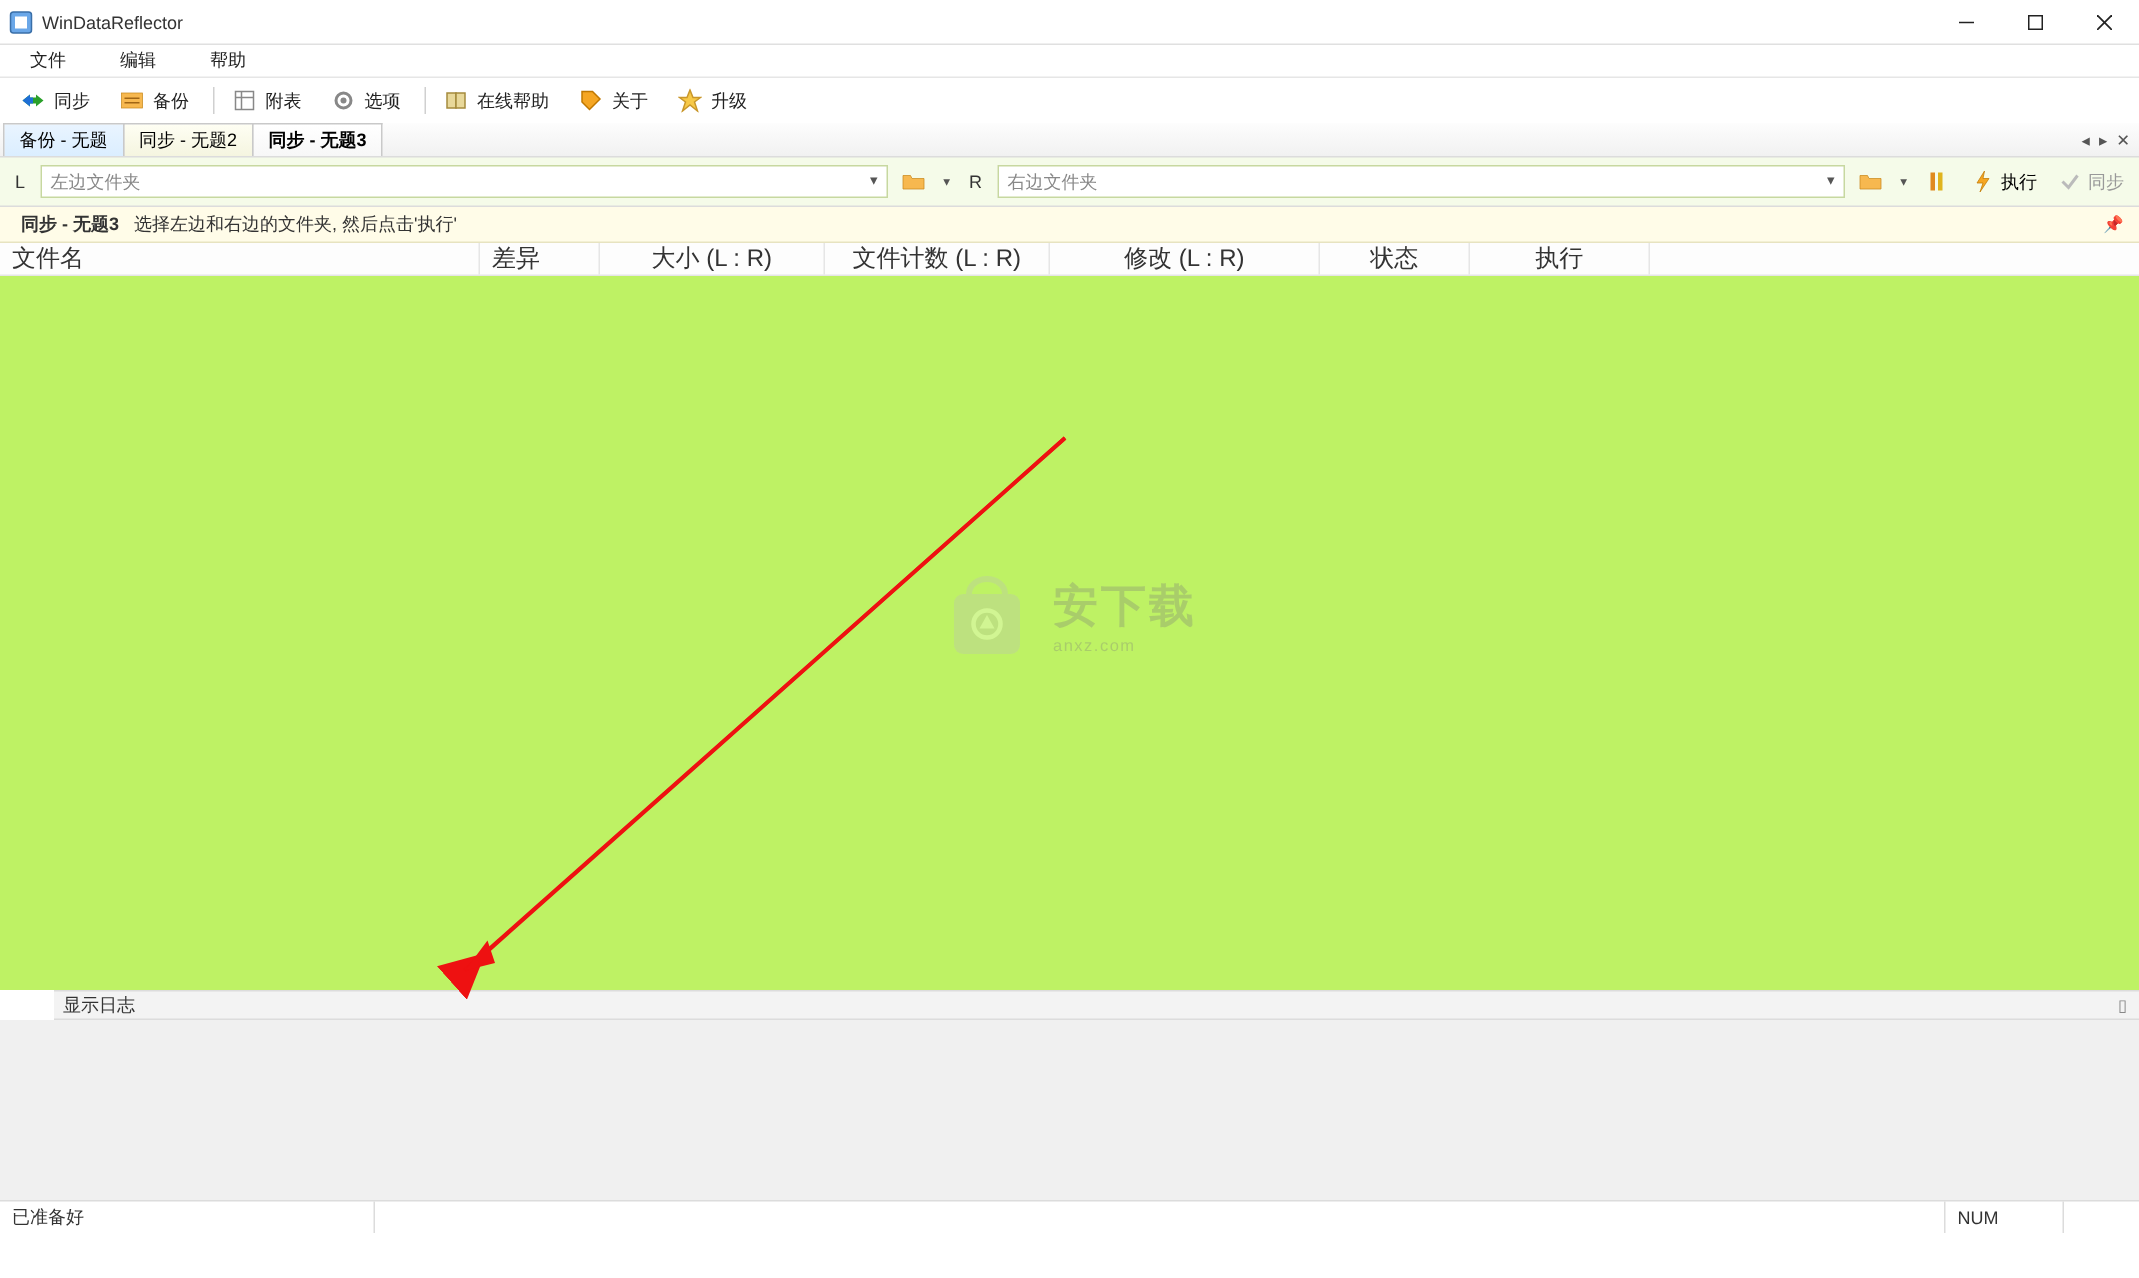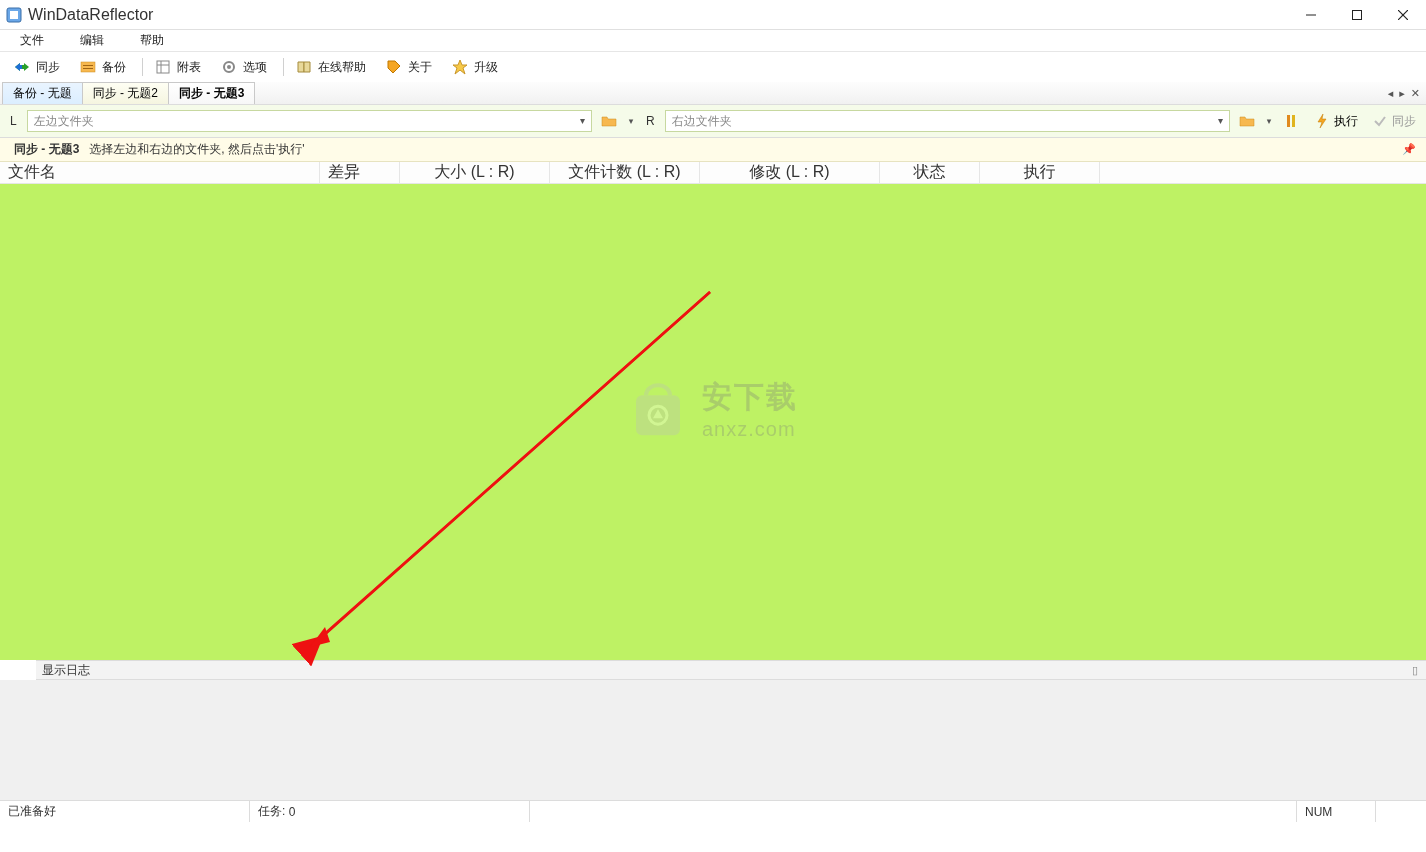--- a/index.html
+++ b/index.html
@@ -1,21 +1,21 @@
 <!DOCTYPE html>
 <html><head>
 <meta charset="utf-8">
 <style>
 * { margin: 0; padding: 0; box-sizing: border-box; font-family: "Microsoft YaHei", "Segoe UI", Tahoma, sans-serif; }
 html, body { width: 1426px; height: 852px; overflow: hidden; background: #fff; }
 
 
 .titlebar { height: 30px; background: #fff; border-bottom: 1px solid #e0e0e0; display: flex; align-items: center; padding-left: 6px; }
 .titlebar .app-icon { width: 16px; height: 16px; margin-right: 6px; }
-.titlebar .title { font-size: 16px; color: #333; flex: 1; }
+.titlebar .title { font-size: 12px; color: #333; flex: 1; }
 .titlebar .win-controls { display: flex; height: 100%; }
 .titlebar .win-btn { width: 46px; display: flex; align-items: center; justify-content: center; color: #222; }
 .titlebar .win-btn svg { width: 10px; height: 10px; }
 
 
 .menubar { height: 22px; display: flex; align-items: center; padding-left: 10px; font-size: 12px; color: #222; border-bottom: 1px solid #e6e6e6; gap: 16px; }
 .menubar .menu-item { padding: 2px 10px; cursor: default; }
 
 
 .toolbar { height: 30px; display: flex; align-items: center; padding-left: 10px; font-size: 12px; color: #222; }
@@ -57,21 +57,21 @@
 .cols .c4{width:180px; justify-content:center; padding-left:0;}
 .cols .c5{width:100px; justify-content:center; padding-left:0;}
 .cols .c6{width:120px; justify-content:center; padding-left:0;}
 
 
 .listarea { position:relative; height: 476px; background:#bef264; }
 .watermark { position:absolute; left:50%; top:50%; transform:translate(-50%,-70%); display:flex; align-items:center; gap:14px; opacity:0.3; }
 .watermark .lock { width:60px; height:60px; }
 .watermark .txt { display:flex; flex-direction:column; }
 .watermark .txt .big { font-size:30px; font-weight:bold; color:#7a7a7a; letter-spacing:2px;}
-.watermark .txt .small { font-size:20px; color:#7a7a7a; letter-spacing:1px;}
+.watermark .txt .small { font-size:11px; color:#7a7a7a; letter-spacing:1px;}
 .arrow { position:absolute; left:290px; top:98px; }
 
 
 .logpanel-head { height:20px; background:#f3f3f3; border-top:1px solid #dcdcdc; border-bottom:1px solid #dcdcdc; font-size:12px; display:flex; align-items:center; padding-left:6px; color:#333;margin-left:36px; }
 .logpanel-head .pin { margin-left:auto; margin-right:8px; color:#888; font-size:11px; }
 .logpanel-body { height:120px; background:#f0f0f0; }
 
 
 .statusbar { height:22px; border-top:1px solid #dcdcdc; display:flex; align-items:center; font-size:12px; color:#333; background:#fff; }
 .statusbar .cell { padding:0 8px; border-right:1px solid #dcdcdc; height:100%; display:flex; align-items:center; }
@@ -300,19 +300,16 @@
 </div>
 
 <div class="logpanel-head">
   <span>显示日志</span>
   <span class="pin">▯</span>
 </div>
 <div class="logpanel-body"></div>
 
 <div class="statusbar">
   <div class="cell ready">已准备好</div>
-  <div class="cell tasks">
-    <span>任务:</span>&nbsp;<span>0</span>
-  </div>
   <div class="spacer"></div>
   <div class="cell num">NUM</div>
   <div class="cell end"></div>
 </div>
 
 </body></html>

